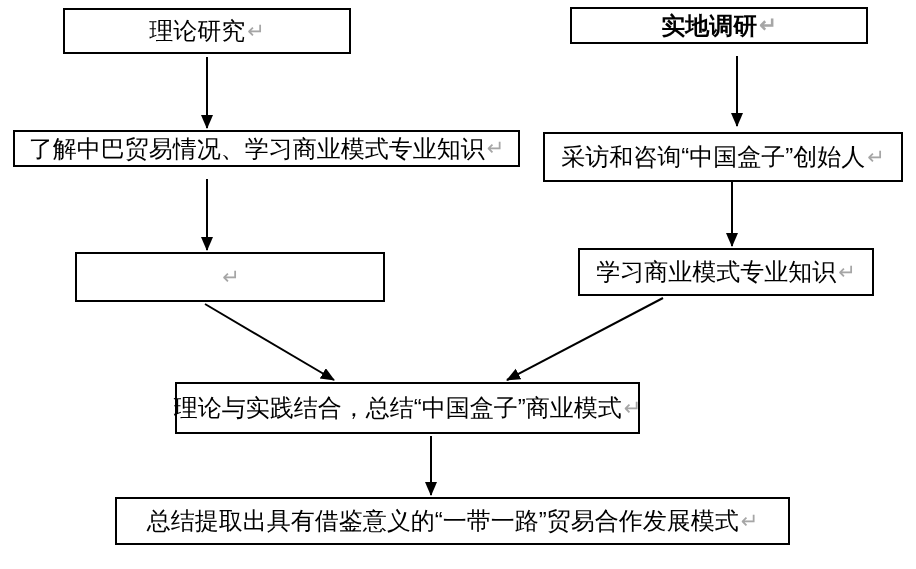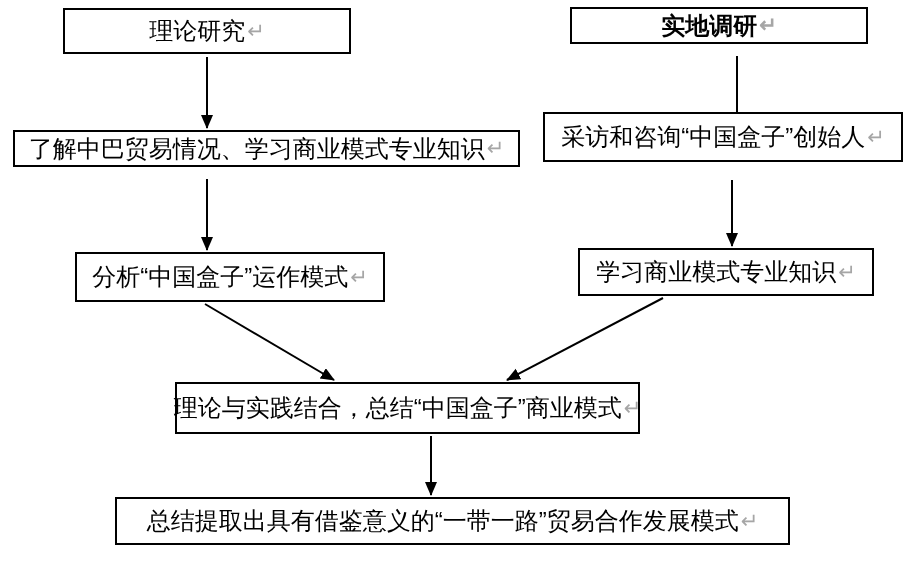--- a/index.html
+++ b/index.html
@@ -40,21 +40,21 @@
     color: #a6a6a6;
     font-size: 21px;
     margin-left: 2px;
     position: relative;
     top: -1px;
   }
   
   #n-theory    { left: 63px;  top: 8px;   width: 288px; height: 46px; }
   #n-field     { left: 570px; top: 7px;   width: 298px; height: 37px; font-weight: bold; }
   #n-learn     { left: 13px;  top: 130px; width: 507px; height: 37px; }
-  #n-interview { left: 543px; top: 112px; width: 360px; height: 50px; }
+  #n-interview { left: 543px; top: 132px; width: 360px; height: 50px; }
   #n-analyze   { left: 75px;  top: 252px; width: 310px; height: 50px; }
   #n-company   { left: 578px; top: 248px; width: 296px; height: 48px; }
   #n-combine   { left: 175px; top: 382px; width: 465px; height: 52px; }
   #n-final     { left: 115px; top: 497px; width: 675px; height: 48px; }
 </style>
 </head>
 <body>
 
 <div class="canvas">
 
@@ -87,21 +87,20 @@
     <span>了解中巴贸易情况、学习商业模式专业知识</span>
       <span class="ret">↵</span>
   </div>
 
   <div class="node" id="n-interview">
     <span>采访和咨询“中国盒子”创始人</span>
       <span class="ret">↵</span>
   </div>
 
   <div class="node" id="n-analyze">
-    <span>分析“中国盒子”运作模式</span>
       <span class="ret">↵</span>
   </div>
 
   <div class="node" id="n-company">
     <span>学习商业模式专业知识</span>
       <span class="ret">↵</span>
   </div>
 
   <div class="node" id="n-combine">
     <span>理论与实践结合，总结“中国盒子”商业模式</span>

